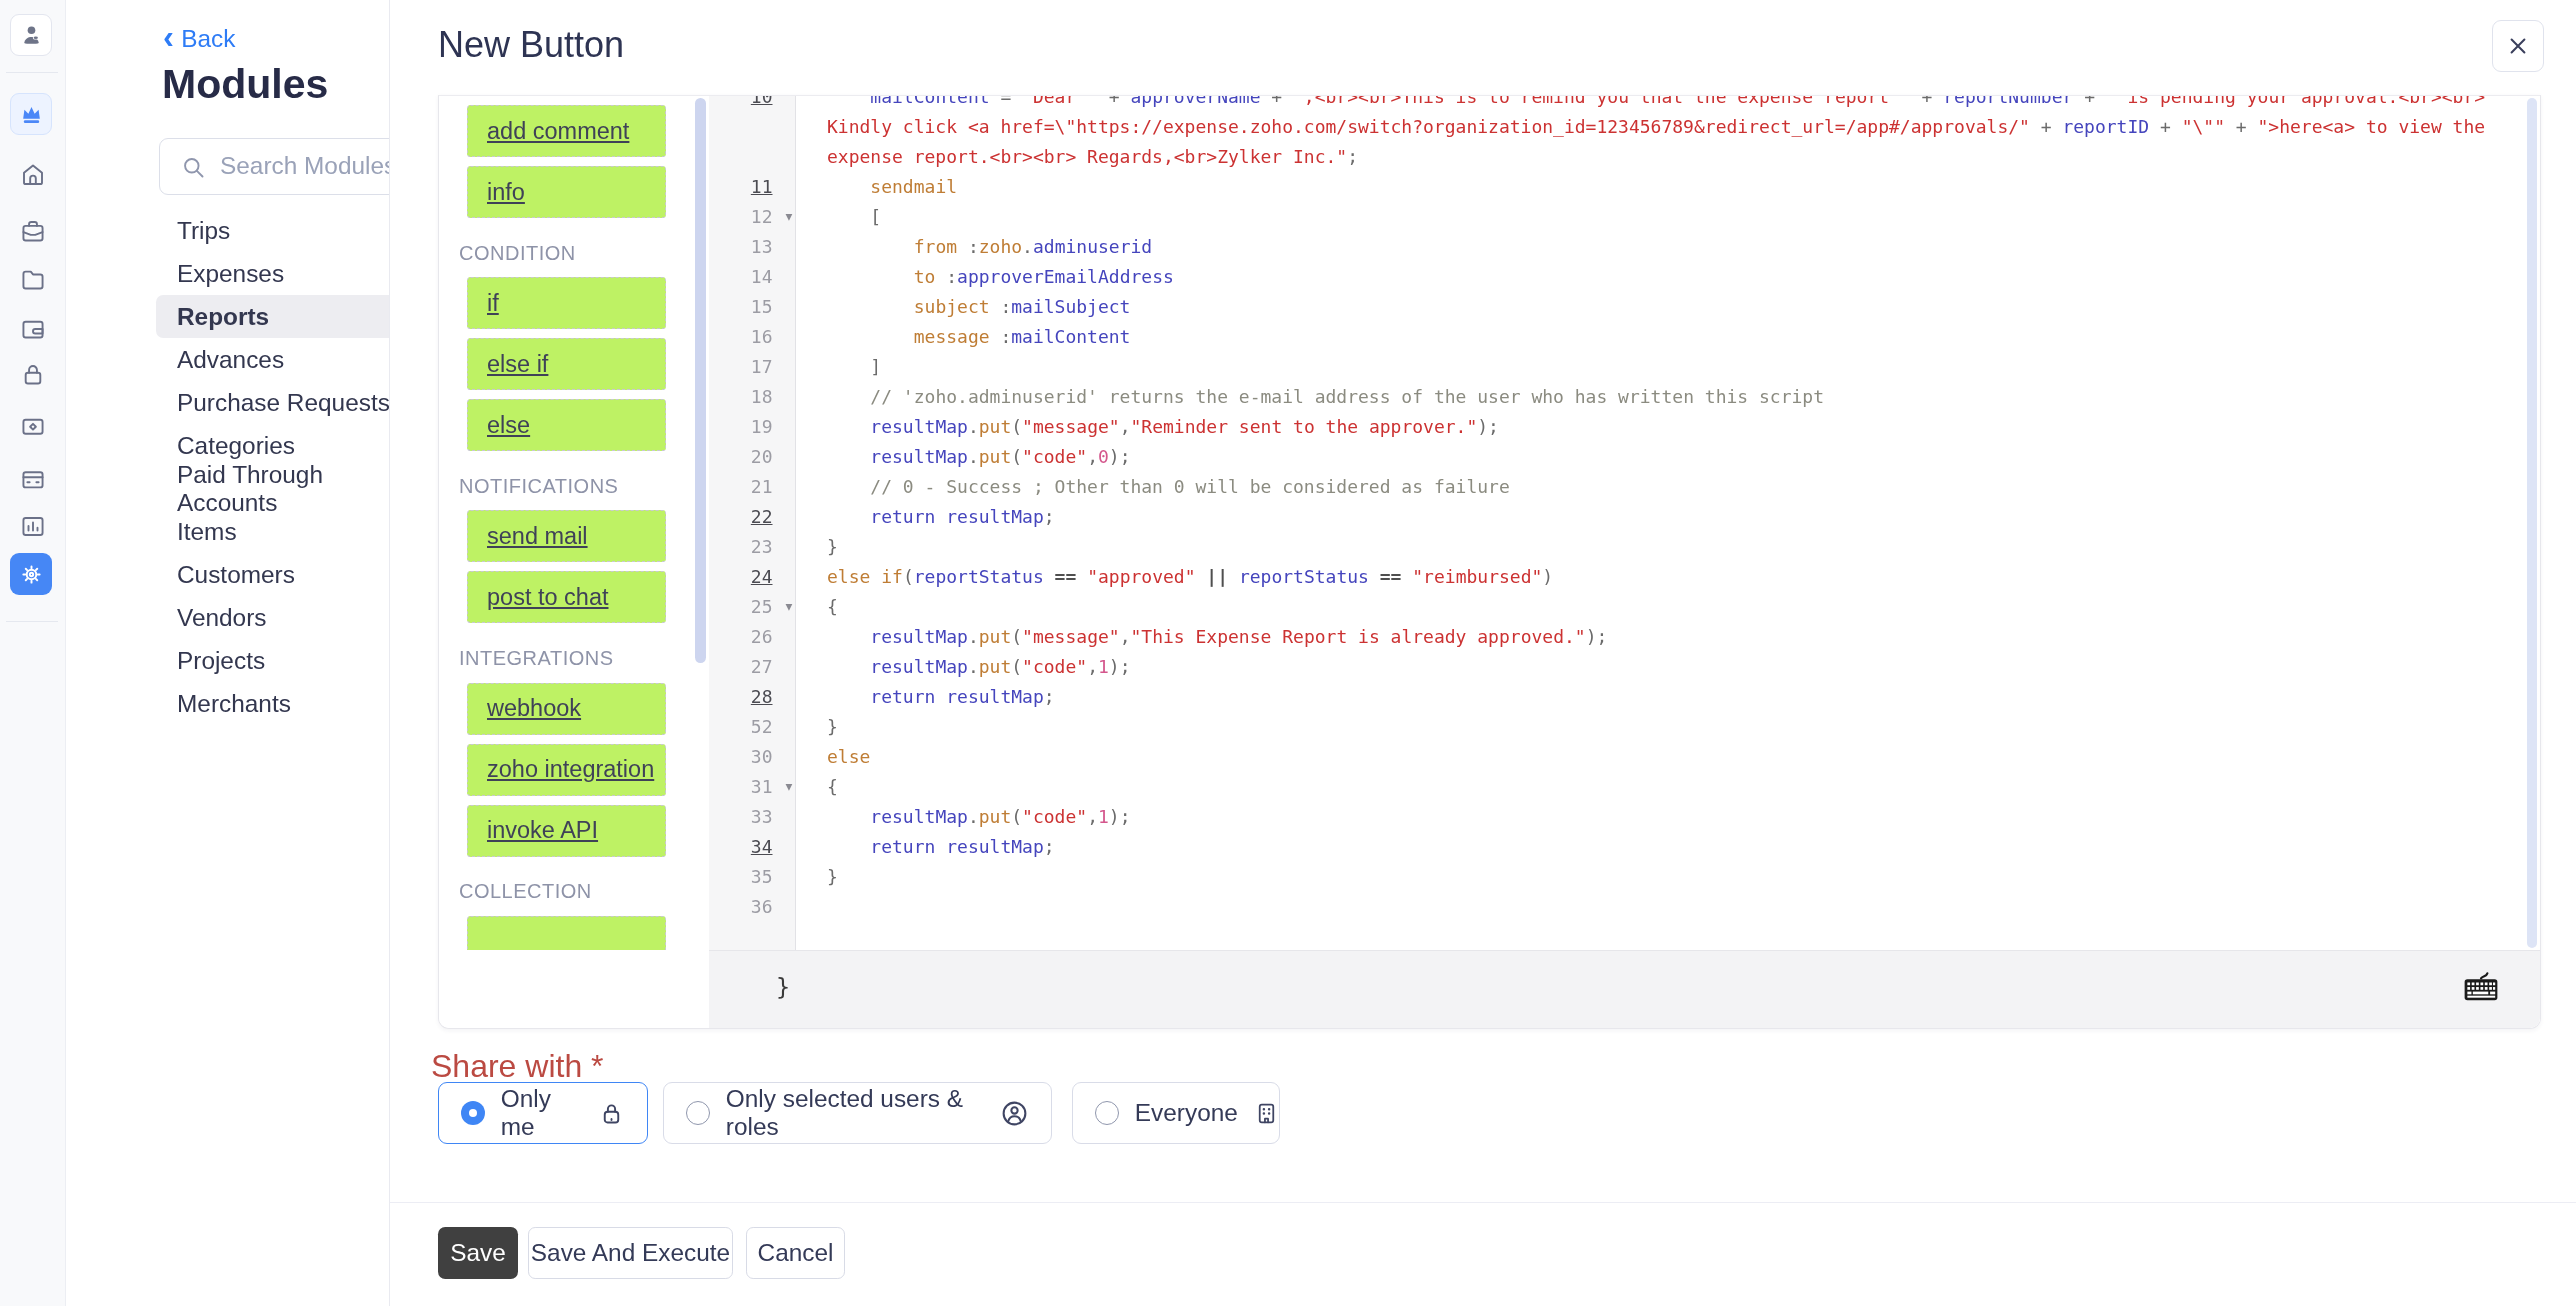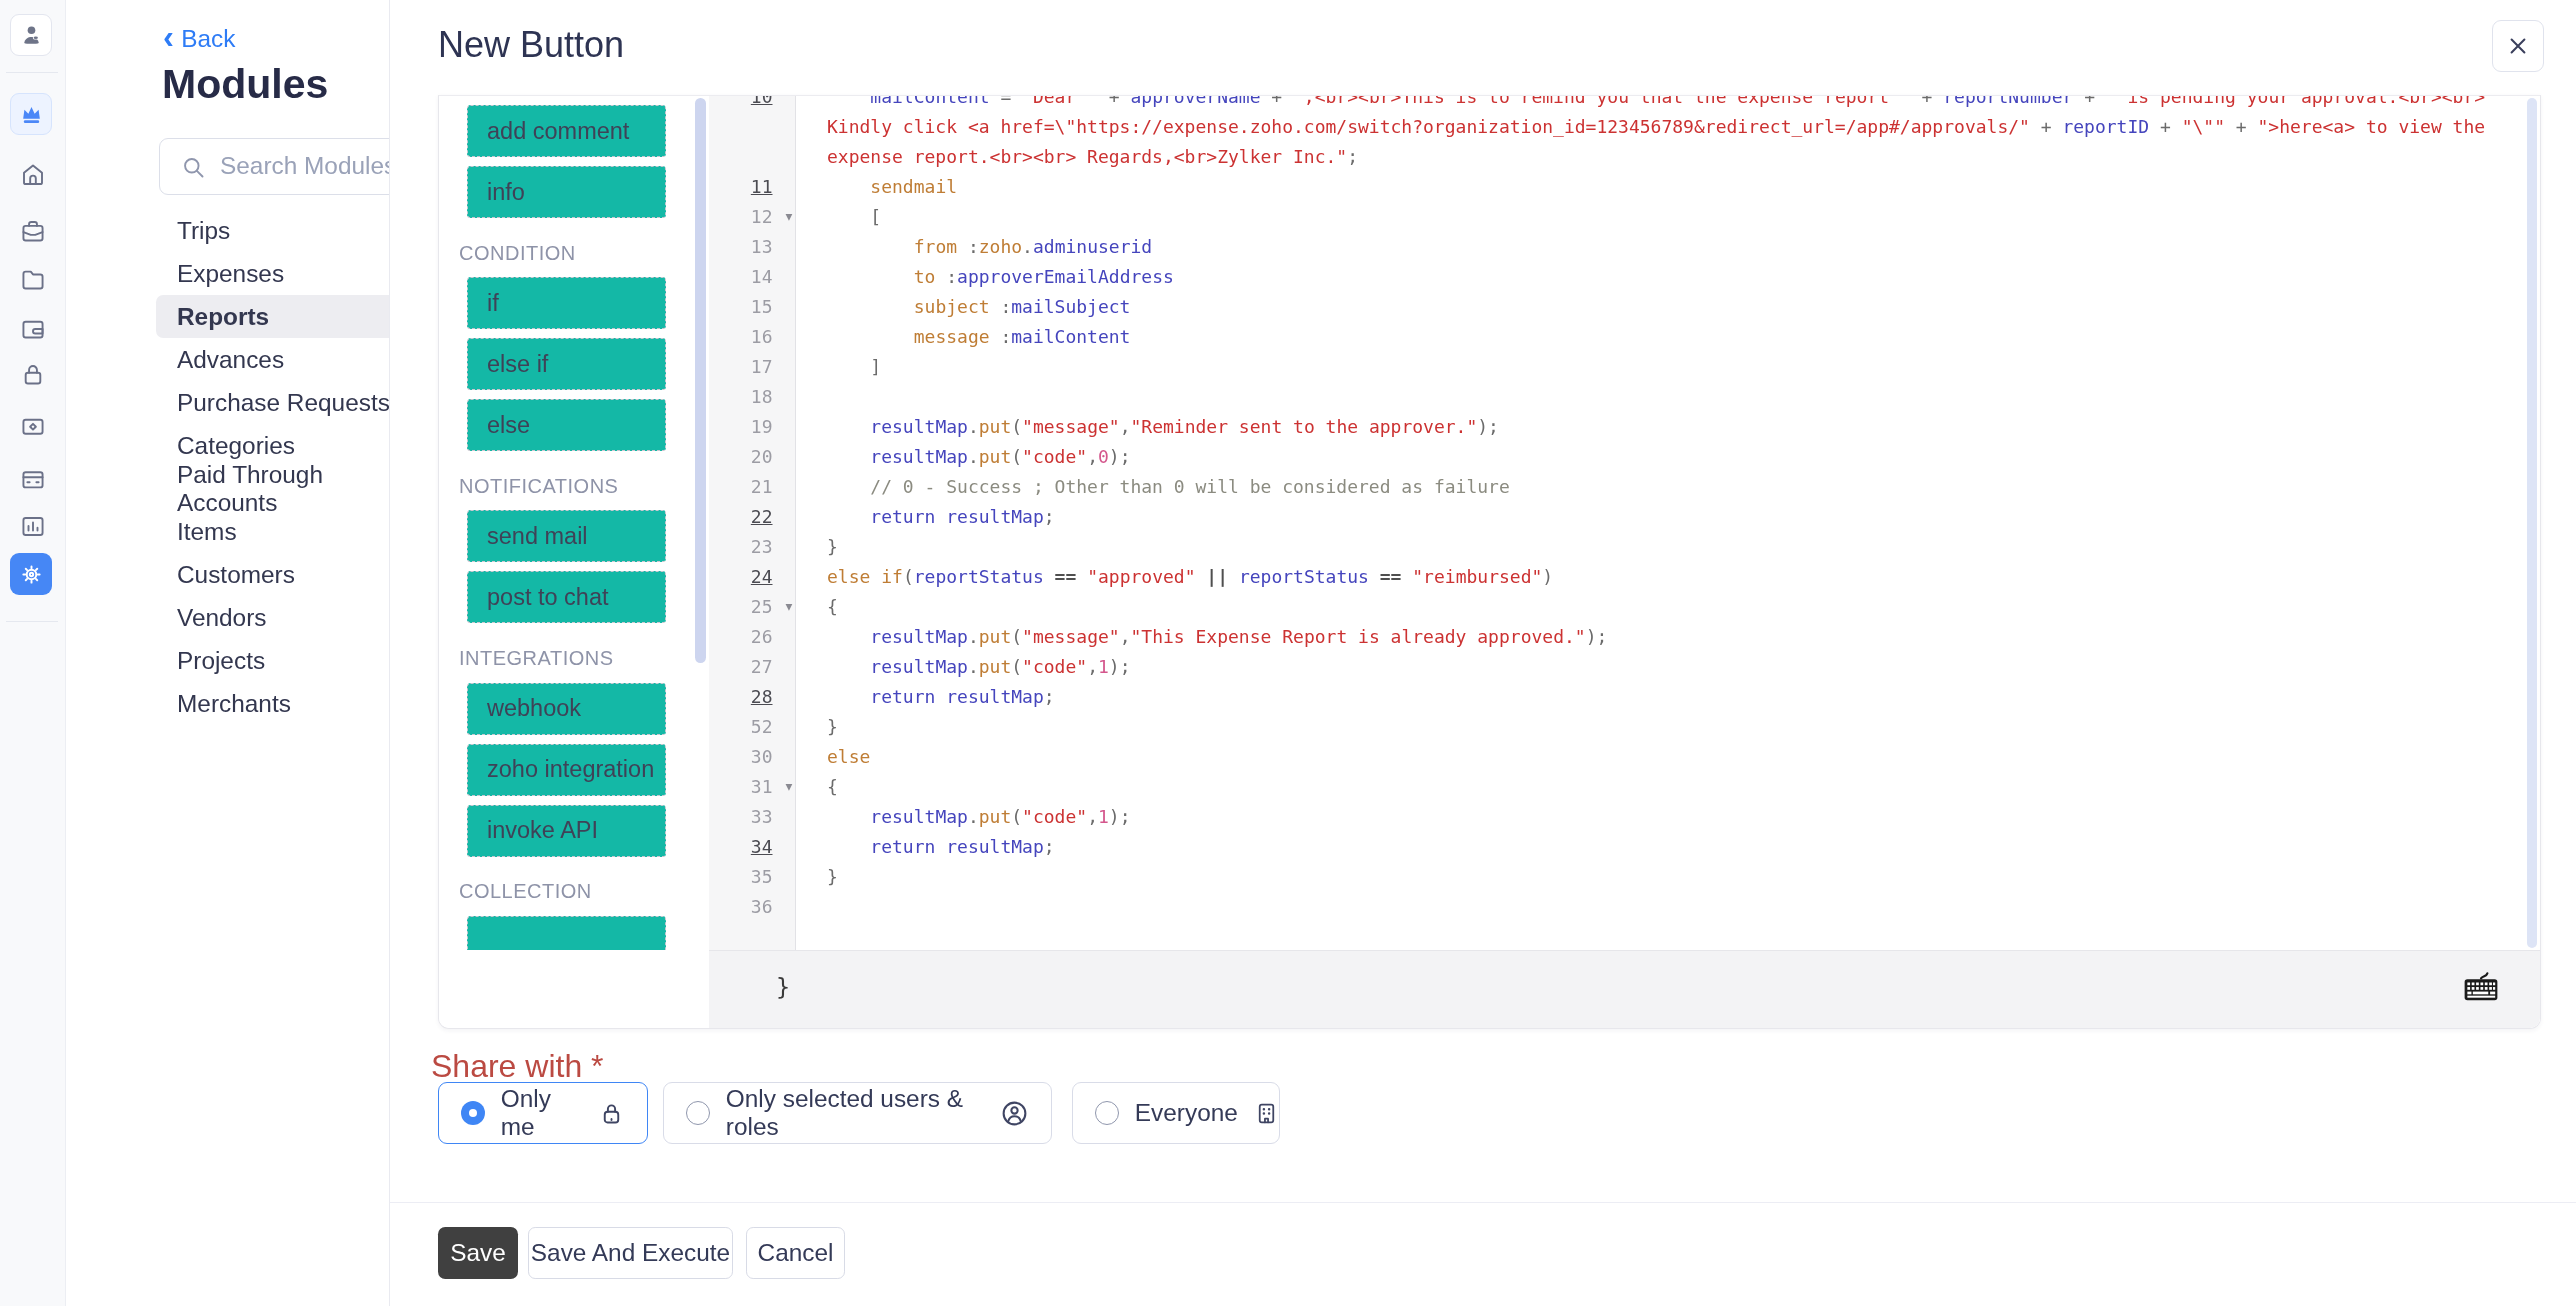--- a/index.html
+++ b/index.html
@@ -43,23 +43,23 @@
     border:1.8px solid #e0e3ed; border-radius:9px; background:#fff; cursor:pointer;
     display:flex; align-items:center; justify-content:center; }
 
   
   #builder { position:absolute; left:48px; top:95px; width:2103px; height:934px;
     border:0.9px solid #e7e7ec; border-top:0.9px solid #ececf0; border-radius:0 0 11px 11px;
     overflow:hidden; background:#fff; box-shadow:0 1.8px 4.5px rgba(40,44,70,.05); }
   #palette { position:absolute; left:0; top:0; width:270px; height:100%; background:#fff; }
   #palette-view { position:absolute; left:0; top:0; width:270px; height:854px; overflow:hidden; }
   .pal-section-label { margin:23.5px 0 12.7px 20px; font-size:20px; color:#8e93a8; letter-spacing:0.5px; }
-  .pal-btn { margin:9px 0 0 28px; width:199px; height:52px; background:#14b8a6;
+  .pal-btn { margin:9px 0 0 28px; width:199px; height:52px; background:#bef264;
     border:1.8px dashed #c8c8d0; border-radius:3.6px; display:flex; align-items:center;
-    padding-left:19px; font-size:23.5px; color:#3f4257; cursor:grab; }
+    padding-left:19px; font-size:23.5px; color:#3f4257; cursor:grab;text-decoration:underline; }
   #palette-scrollbar { position:absolute; left:256px; top:1.8px; width:11px; height:565px;
     background:#cdd5ef; border-radius:5.4px; }
 
   #editor { position:absolute; left:270px; top:0; width:1833px; height:934px; background:#fff; }
   #gutter-bg { position:absolute; left:0; top:0; width:87px; height:854px;
     background:#f6f6f7; border-right:1.8px solid #e2e2e6; }
   #code-view { position:absolute; left:0; top:0; width:1833px; height:854px; overflow:hidden; }
   #code-rows { margin-top:-14.5px; }
   .crow { display:flex; height:30px; align-items:center; }
   .gcell { position:relative; width:87px; flex:0 0 87px; height:100%; }
@@ -306,21 +306,21 @@
               <div class="crow">
                 <span class="gcell">
                   <span class="gnum">17</span>
                 </span>
                 <span class="ctext"><span class="tk-p">    ]</span></span>
               </div>
               <div class="crow">
                 <span class="gcell">
                   <span class="gnum">18</span>
                 </span>
-                <span class="ctext"><span class="tk-p">    </span></span>
+                <span class="ctext"><span class="tk-p">    </span><span class="tk-c">// 'zoho.adminuserid' returns the e-mail address of the user who has written this script</span></span>
               </div>
               <div class="crow">
                 <span class="gcell">
                   <span class="gnum">19</span>
                 </span>
                 <span class="ctext"><span class="tk-p">    </span><span class="tk-v">resultMap</span><span class="tk-p">.</span><span class="tk-k">put</span><span class="tk-p">(</span><span class="tk-s">"message"</span><span class="tk-p">,</span><span class="tk-s">"Reminder sent to the approver."</span><span class="tk-p">);</span></span>
               </div>
               <div class="crow">
                 <span class="gcell">
                   <span class="gnum">20</span>

